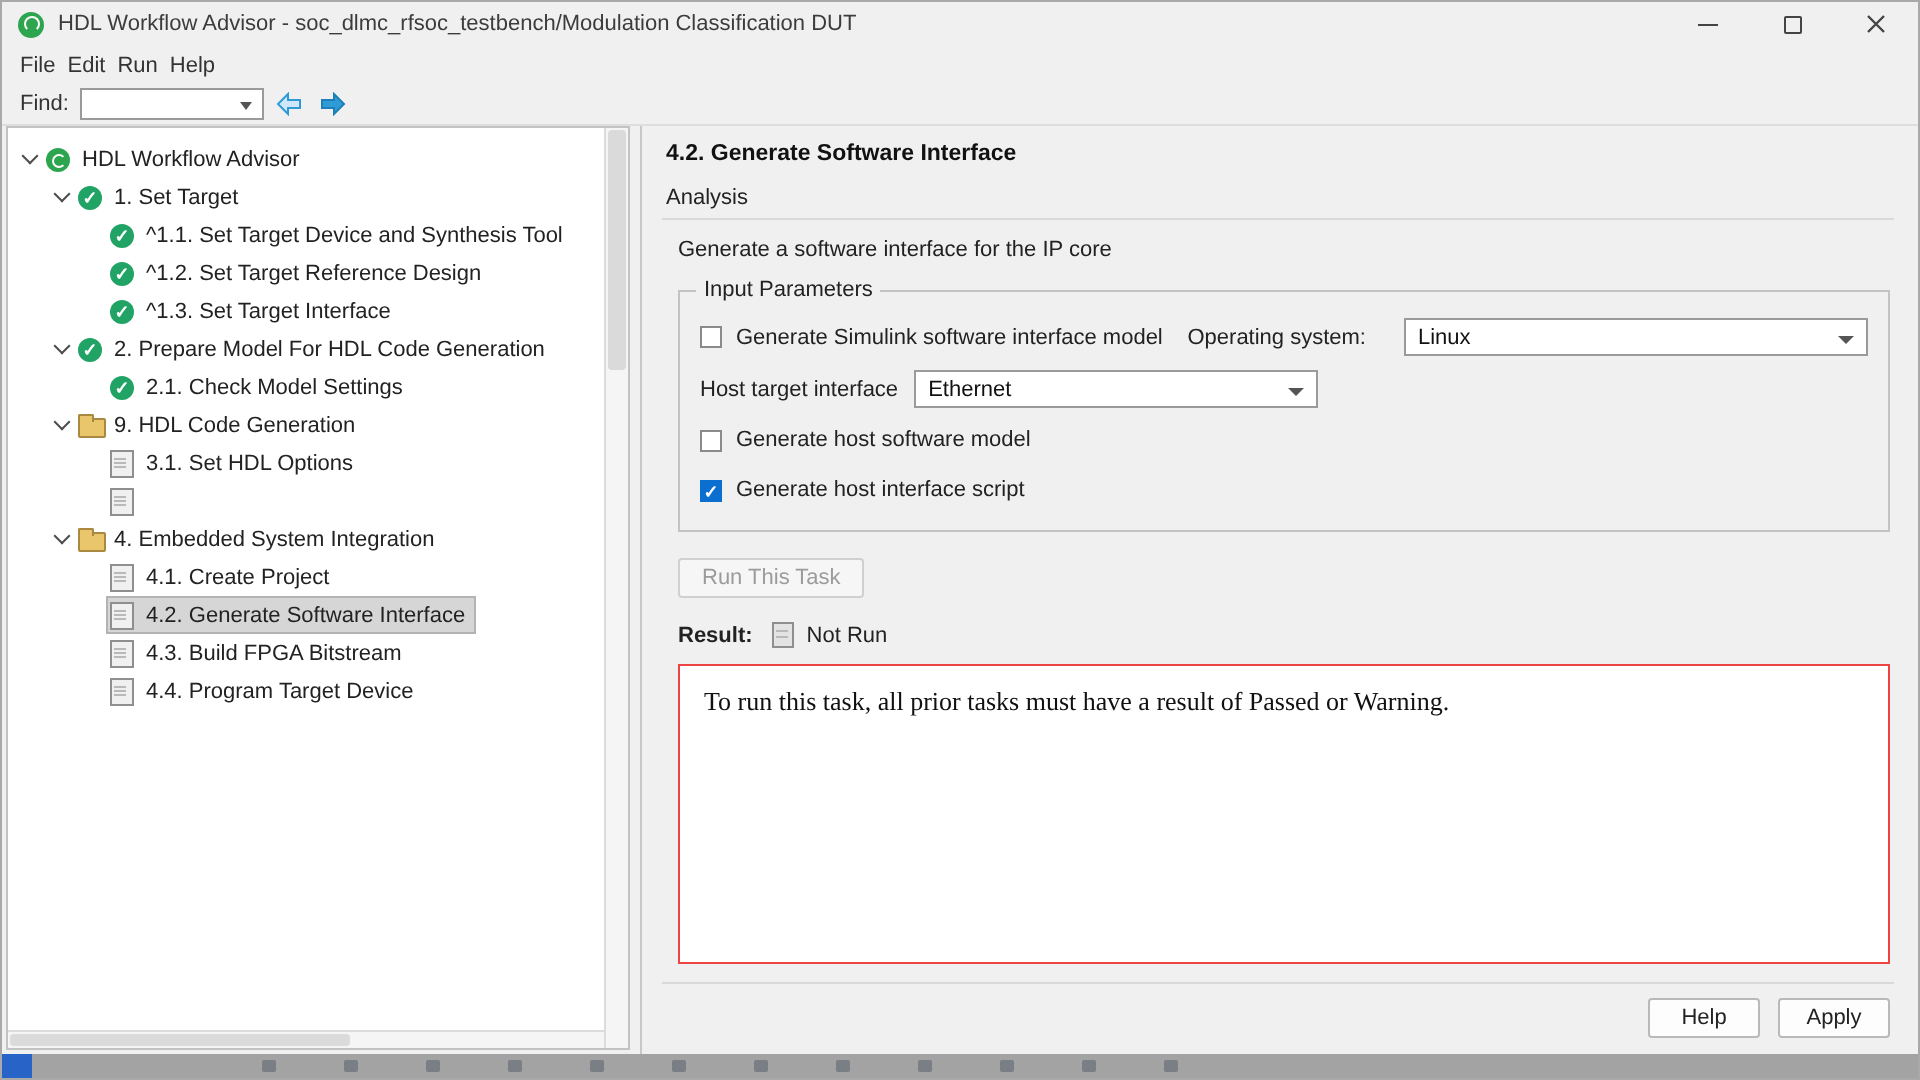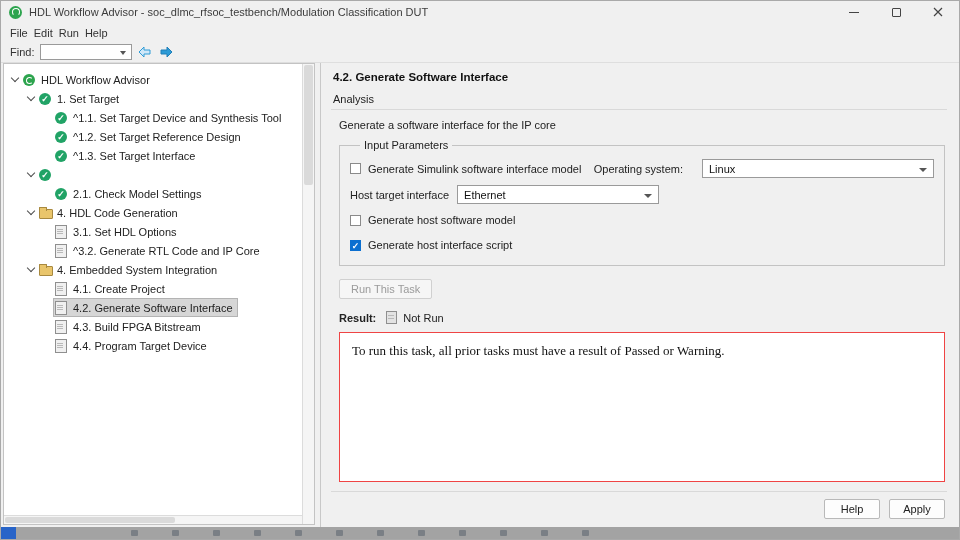--- a/index.html
+++ b/index.html
@@ -80,21 +80,21 @@
   
   .right-panel { flex: 1; min-width: 0; display: flex; flex-direction: column;
     padding: 6px 12px 4px 10px; border-left: 1px solid #c8c8c8; margin-left: 5px; }
   .task-title { font-size: 11.5px; font-weight: bold; color: #111; margin: 2px 0 10px 2px; }
   .section-label { font-size: 11px; color: #222; margin-left: 2px; }
   .sep { border: none; border-top: 1px solid #d9d9d9; margin: 4px 0 6px 0; }
   .desc { font-size: 11px; color: #222; margin: 3px 0 10px 8px; }
 
   .groupbox { position: relative; border: 1px solid #c3c3c3; margin: 4px 2px 0 8px;
     padding: 13px 10px 11px 10px; }
-  .group-title { position: absolute; top: -7px; left: 20px; background: #f0f0f0;
+  .group-title { position: absolute; top: -7px; left: 8px; background: #f0f0f0;
     padding: 0 4px; font-size: 11px; color: #222; }
   .param-row { display: flex; align-items: center; font-size: 11px; color: #222; min-height: 18px; }
   .param-row + .param-row { margin-top: 7px; }
   .cb { width: 11px; height: 11px; border: 1px solid #8a8a8a; background: #fff; margin-right: 7px; flex: none; }
   .cb.checked { background: #0b6fd0; border-color: #0b6fd0; }
   .cb.checked::before { content:"✓"; display:block; color:#fff; font-size:9px; font-weight:bold;
     line-height:10px; text-align:center; }
   .right-group { margin-left: auto; display: flex; align-items: center; gap: 19px; }
   .select { height: 19px; background: #fff; border: 1px solid #9a9a9a; display: flex;
     align-items: center; padding: 0 18px 0 6px; font-size: 11px; position: relative; color:#111; }
@@ -207,45 +207,45 @@
         <div class="tree-row lvl2">
           <span class="row-inner">
               <span class="ico check"></span>
               <span>^1.3. Set Target Interface</span>
             </span>
         </div>
         <div class="tree-row lvl1">
           <span class="chev"></span>
           <span class="row-inner">
               <span class="ico check"></span>
+              <span>2. Prepare Model For HDL Code Generation</span>
             </span>
         </div>
         <div class="tree-row lvl2">
           <span class="row-inner">
               <span class="ico check"></span>
               <span>2.1. Check Model Settings</span>
             </span>
         </div>
         <div class="tree-row lvl1">
           <span class="chev"></span>
           <span class="row-inner">
               <span class="ico folder"></span>
-              <span>4. HDL Code Generation</span>
+              <span>9. HDL Code Generation</span>
             </span>
         </div>
         <div class="tree-row lvl2">
           <span class="row-inner">
               <span class="ico task"></span>
               <span>3.1. Set HDL Options</span>
             </span>
         </div>
         <div class="tree-row lvl2">
           <span class="row-inner">
               <span class="ico task"></span>
-              <span>^3.2. Generate RTL Code and IP Core</span>
             </span>
         </div>
         <div class="tree-row lvl1">
           <span class="chev"></span>
           <span class="row-inner">
               <span class="ico folder"></span>
               <span>4. Embedded System Integration</span>
             </span>
         </div>
         <div class="tree-row lvl2">

